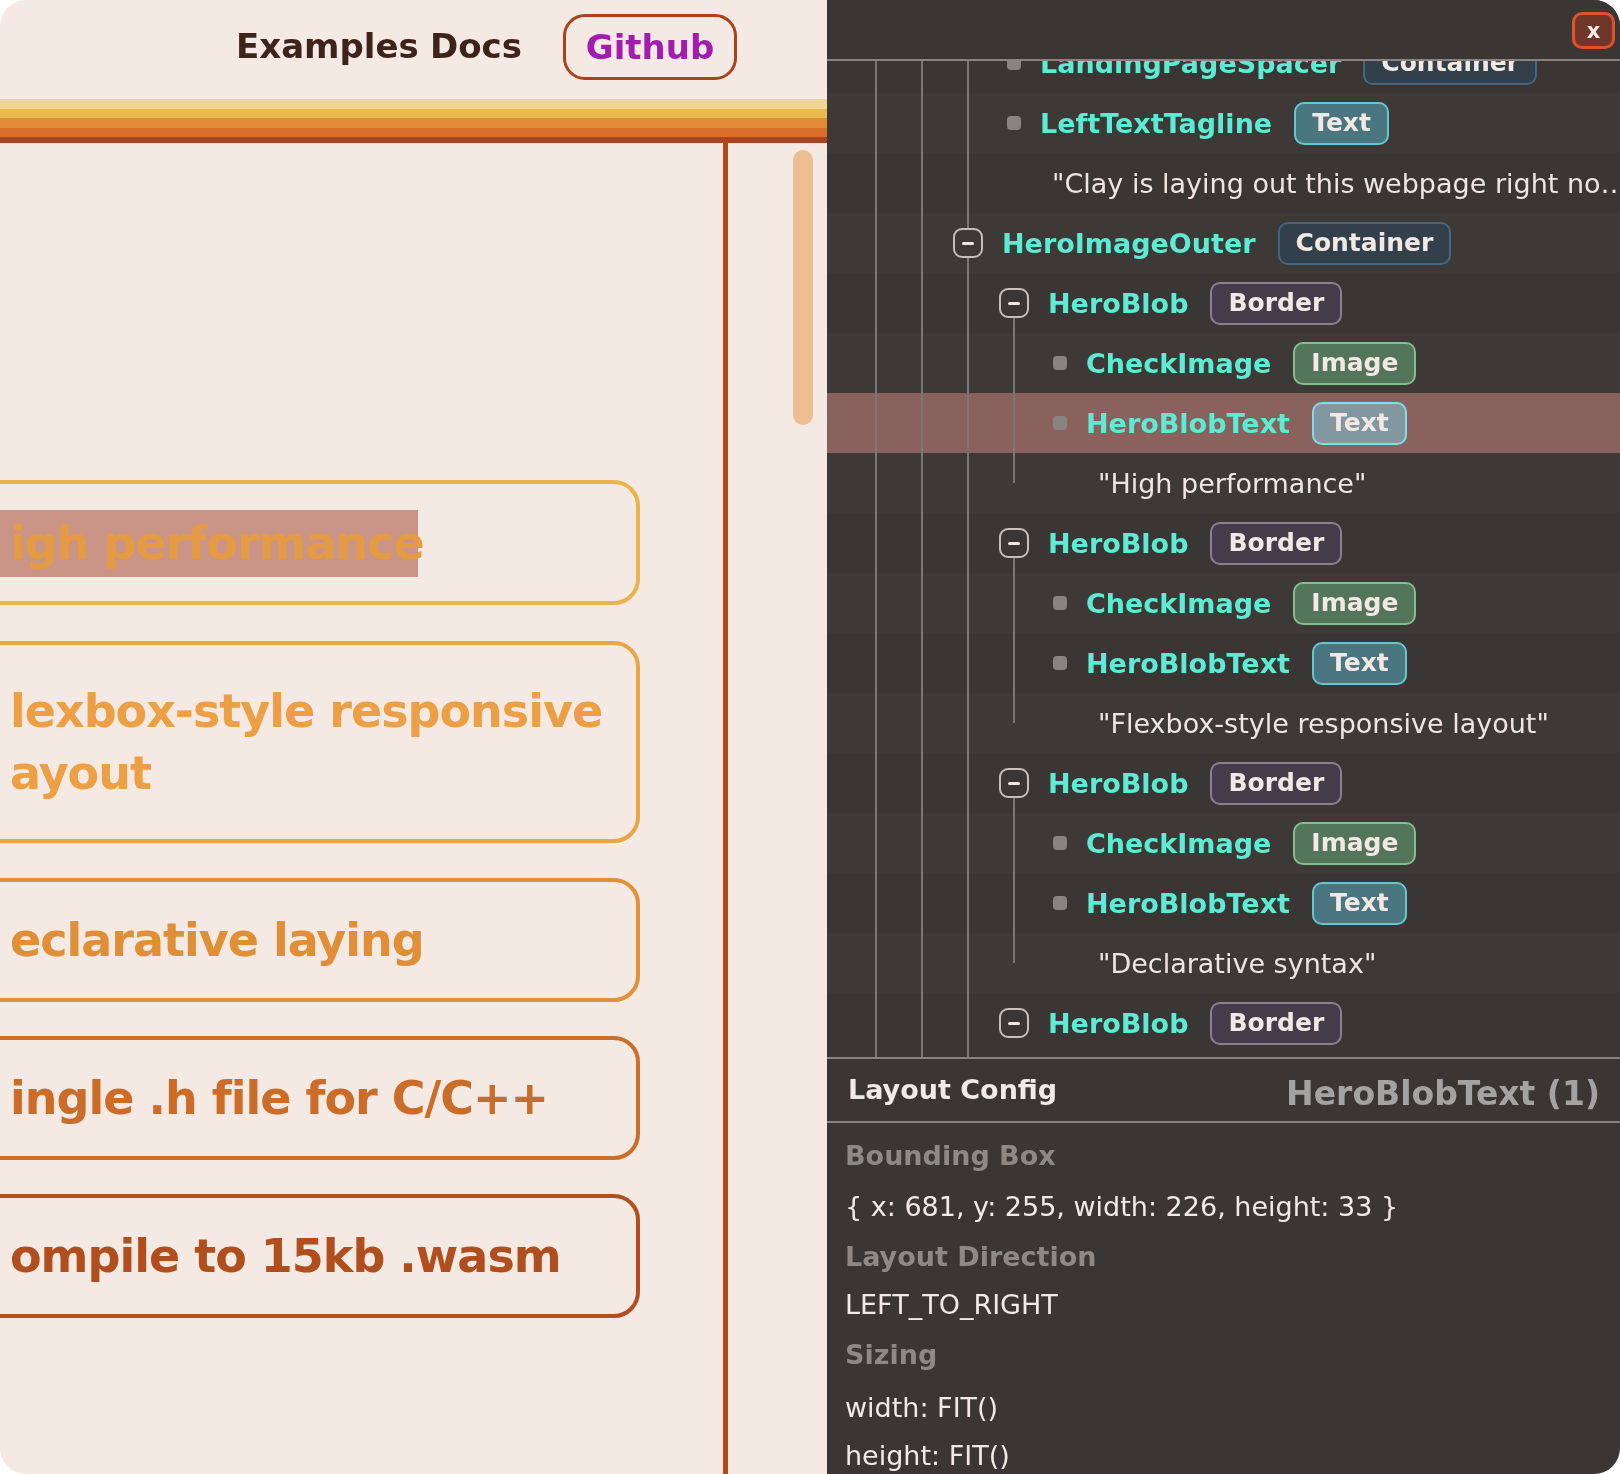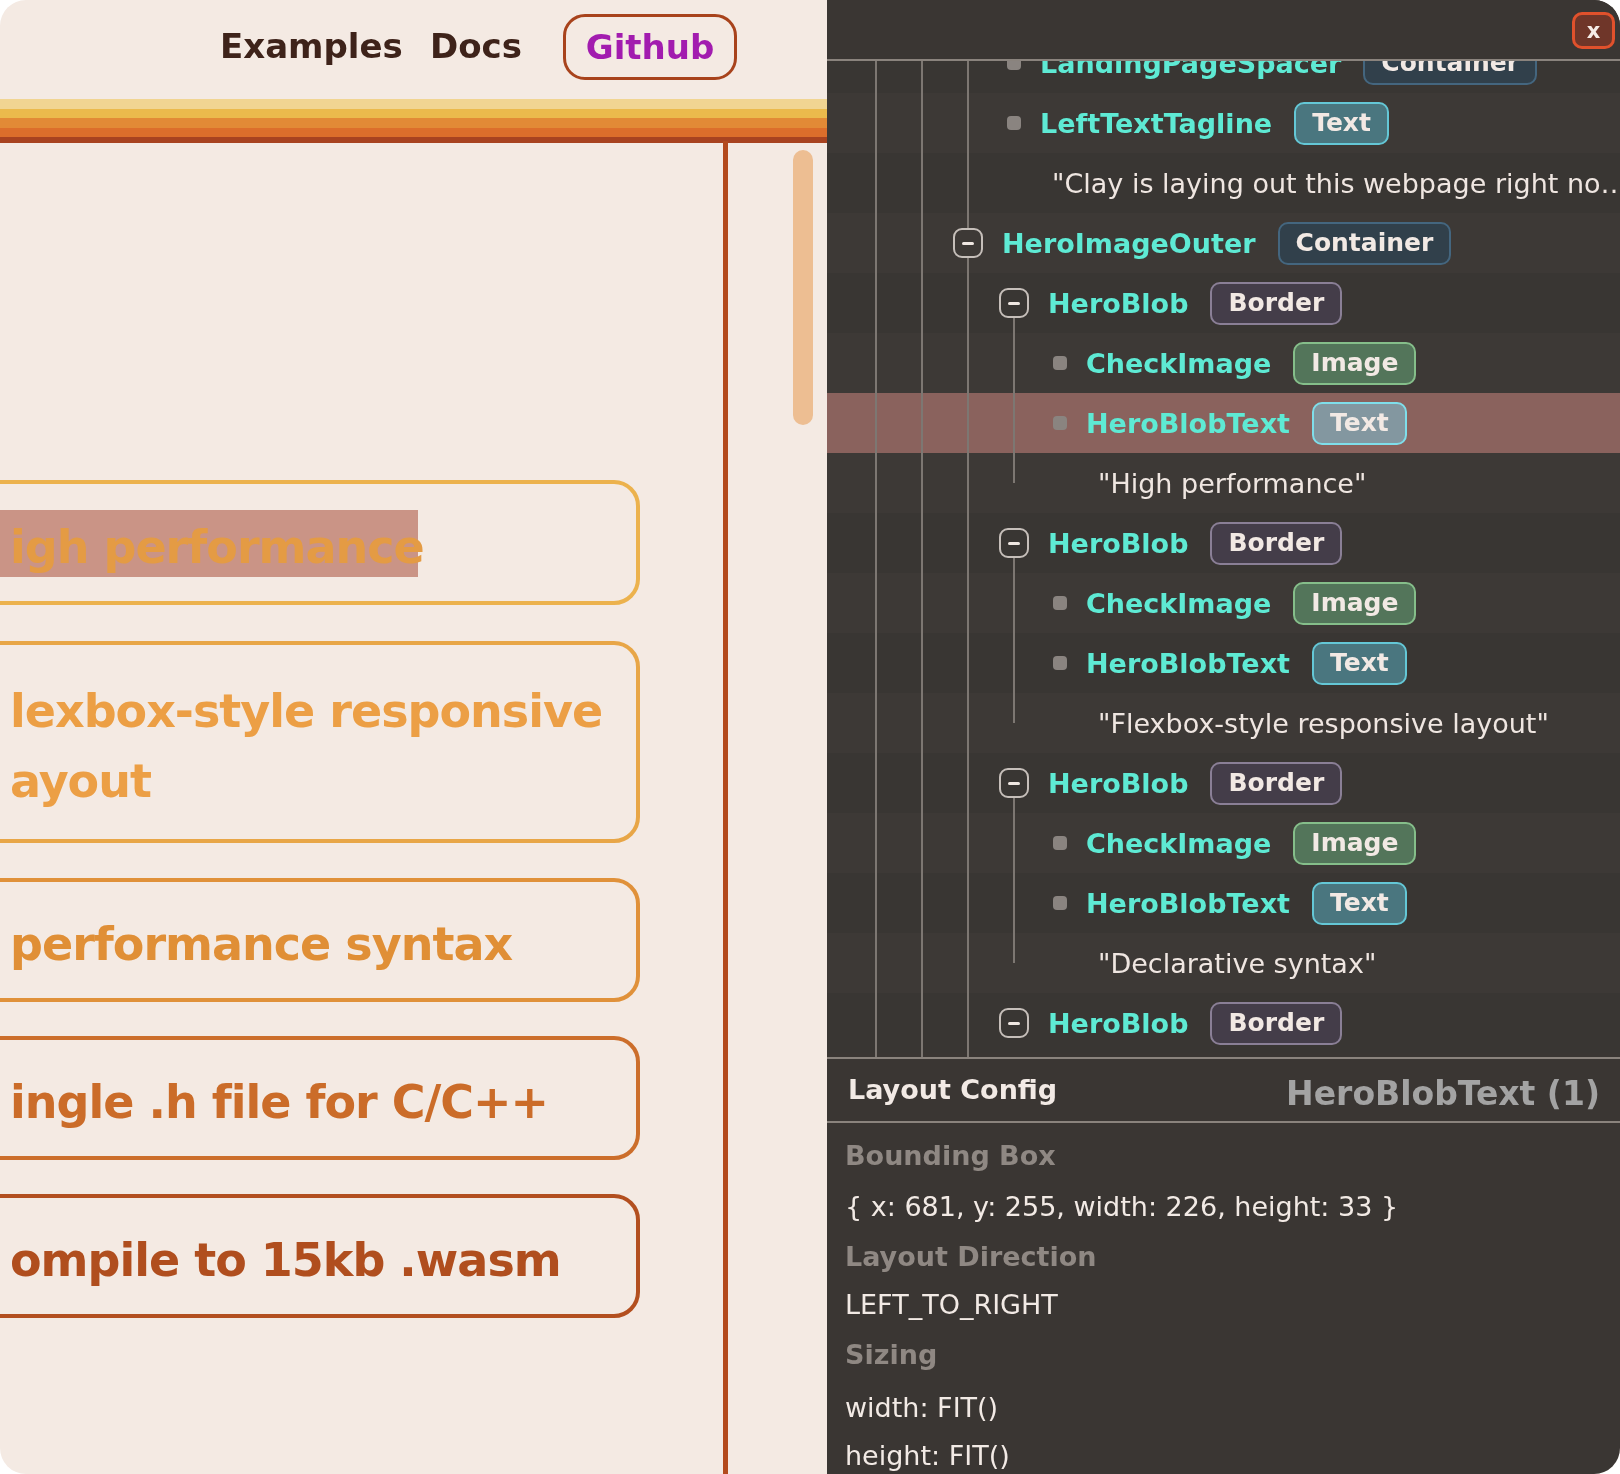--- a/index.html
+++ b/index.html
@@ -2,30 +2,30 @@
 <html><head>
 <meta charset="utf-8">
 <style>
   html,body{margin:0;padding:0;background:#ffffff;}
   *{box-sizing:border-box;font-family:"DejaVu Sans",sans-serif;}
   #page{position:relative;width:1620px;height:1474px;background:#f4eae3;border-radius:26px;overflow:hidden;}
 
   
   #site{position:absolute;inset:0;}
   .nav-link{position:absolute;top:26px;font-size:34px;font-weight:600;color:#3e231a;cursor:pointer;}
-  #nav-examples{left:220px;}
+  #nav-examples{left:236px;}
   #nav-docs{left:430px;}
   #github-btn{position:absolute;left:563px;top:14px;width:174px;height:66px;border:3px solid #a8431c;border-radius:22px;display:flex;align-items:center;justify-content:center;font-size:34px;font-weight:600;color:#a21caf;cursor:pointer;}
   #stripe{position:absolute;left:0;top:99px;width:100%;}
   .band{width:100%;}
   #content-divider{position:absolute;left:723px;top:141px;width:5px;height:1333px;}
   #scroll-pill{position:absolute;left:793px;top:150px;width:20px;height:275px;border-radius:10px;}
   .feature-box{position:absolute;left:-40px;width:680px;border-width:4px;border-style:solid;border-radius:26px;display:flex;flex-direction:column;justify-content:center;padding-left:46px;font-size:46px;font-weight:600;letter-spacing:-1px;line-height:62px;background:transparent;}
   #text-highlight{position:absolute;left:-40px;top:510px;width:458px;height:67px;}
-  .feature-text{position:relative;z-index:2;margin-top:8px;}
+  .feature-text{position:relative;z-index:2;}
 
   
   #panel{position:absolute;left:827px;top:0;width:793px;height:1474px;background:#3a3633;overflow:hidden;}
   #tree{position:absolute;left:0;top:33px;width:100%;}
   .row{height:60px;display:flex;align-items:center;position:relative;}
   .row.alt{background:#3d3936;}
   .row.base{background:#393633;}
   .guide{position:absolute;width:2px;background:#7d7772;z-index:3;}
   .collapse-box{width:30px;height:30px;border:2px solid #c6bfba;border-radius:9px;flex:none;display:flex;align-items:center;justify-content:center;z-index:4;background:inherit;}
   .collapse-box .minus{width:12px;height:3px;background:#efe7e2;border-radius:2px;}
@@ -62,21 +62,21 @@
     <div id="text-highlight" style="background: rgb(202, 148, 134);"></div>
     <div id="features">
         <div class="feature-box" style="top: 480px; height: 125px; border-color: rgb(236, 178, 77); color: rgb(228, 155, 68);">
           <div class="feature-text">igh performance</div>
         </div>
         <div class="feature-box" style="top: 641px; height: 202px; border-color: rgb(232, 166, 71); color: rgb(236, 159, 69);">
           <div class="feature-text">lexbox-style responsive</div>
           <div class="feature-text">ayout</div>
         </div>
         <div class="feature-box" style="top: 878px; height: 124px; border-color: rgb(224, 145, 58); color: rgb(224, 143, 54);">
-          <div class="feature-text">performance syntax</div>
+          <div class="feature-text">eclarative laying</div>
         </div>
         <div class="feature-box" style="top: 1036px; height: 124px; border-color: rgb(204, 110, 43); color: rgb(203, 108, 41);">
           <div class="feature-text">ingle .h file for C/C++</div>
         </div>
         <div class="feature-box" style="top: 1194px; height: 124px; border-color: rgb(179, 79, 31); color: rgb(176, 78, 30);">
           <div class="feature-text">ompile to 15kb .wasm</div>
         </div>
       </div>
     <div id="content-divider" style="background: rgb(179, 74, 29);"></div>
     <div id="scroll-pill" style="background: rgb(237, 190, 146);"></div>

